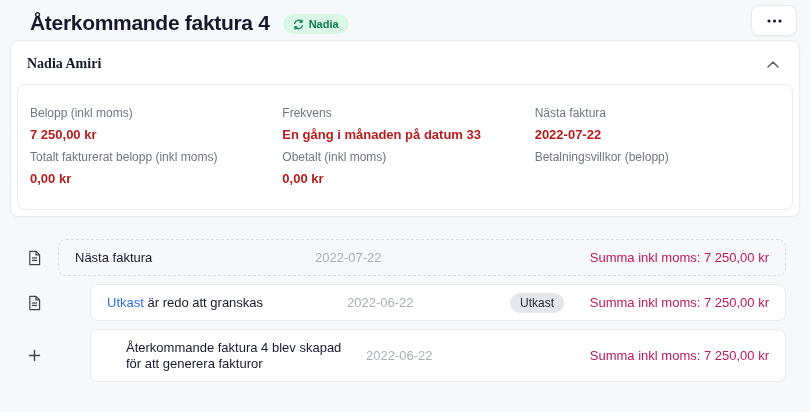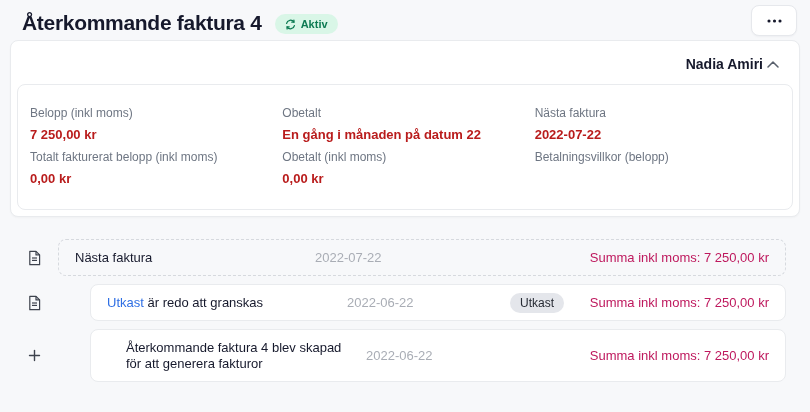--- a/index.html
+++ b/index.html
@@ -9,21 +9,21 @@
     font-family: "Liberation Sans", sans-serif;
     color: #16192c;
     overflow: hidden;
     position: relative;
   }
 
   
   .page-header {
     display: flex;
     align-items: center;
-    padding: 6px 14px 0 22px;
+    padding: 6px 14px 0 30px;
     height: 40px;
   }
   .page-title {
     font-size: 21px;
     font-weight: 700;
     letter-spacing: -0.3px;
     color: #16192c;
   }
   .badge-active {
     margin-left: 13px;
@@ -58,23 +58,24 @@
   .card {
     margin: 0 10px;
     background: #ffffff;
     border: 1px solid #e9ebee;
     border-radius: 8px;
     box-shadow: 0 1px 2px rgba(16,24,40,0.03);
   }
   .card-header {
     display: flex;
     align-items: center;
-    justify-content: flex-end;
+    justify-content: space-between;
     padding: 15px 16px 12px 16px;
     cursor: pointer;
+    font-family: Liberation Serif, serif;
   }
   .customer-name {
     font-size: 14px;
     font-weight: 700;
     color: #16192c;
   }
   .details-box {
     margin: 0 6px 6px 6px;
     border: 1px solid #e9ebee;
     border-radius: 8px;
@@ -158,21 +159,21 @@
   <h1 class="page-title">Återkommande faktura 4</h1>
   <span class="badge-active">
     <span style="display:inline-flex;">
       <svg width="11" height="11" viewBox="0 0 11 11" fill="none" stroke="#0c7a52" stroke-width="1.3" stroke-linecap="round" stroke-linejoin="round">
         <path d="M1.6 4.4 a4 4 0 0 1 7.3-1.3"></path>
         <path d="M9.4 6.6 a4 4 0 0 1-7.3 1.3"></path>
         <path d="M8.9 1.1 v2.1 h-2.1"></path>
         <path d="M2.1 9.9 v-2.1 h2.1"></path>
       </svg>
     </span>
-    <span>Aktiv</span>
+    <span>Nadia</span>
   </span>
 </div>
 <button class="menu-btn">
   <span style="display:inline-flex;">
     <svg width="15" height="4" viewBox="0 0 15 4" fill="#16192c">
       <circle cx="2" cy="2" r="1.55"></circle>
         <circle cx="7.5" cy="2" r="1.55"></circle>
         <circle cx="13" cy="2" r="1.55"></circle>
     </svg>
   </span>
@@ -186,22 +187,22 @@
         <path d="M1 6 L6 1 L11 6"></path>
       </svg>
     </span>
   </div>
   <div class="details-box">
     <div class="field">
       <div class="field-label">Belopp (inkl moms)</div>
       <div class="field-value">7 250,00 kr</div>
     </div>
     <div class="field">
-      <div class="field-label">Obetalt</div>
-      <div class="field-value">En gång i månaden på datum 22</div>
+      <div class="field-label">Frekvens</div>
+      <div class="field-value">En gång i månaden på datum 33</div>
     </div>
     <div class="field">
       <div class="field-label">Nästa faktura</div>
       <div class="field-value">2022-07-22</div>
     </div>
     <div class="field">
       <div class="field-label">Totalt fakturerat belopp (inkl moms)</div>
       <div class="field-value">0,00 kr</div>
     </div>
     <div class="field">

